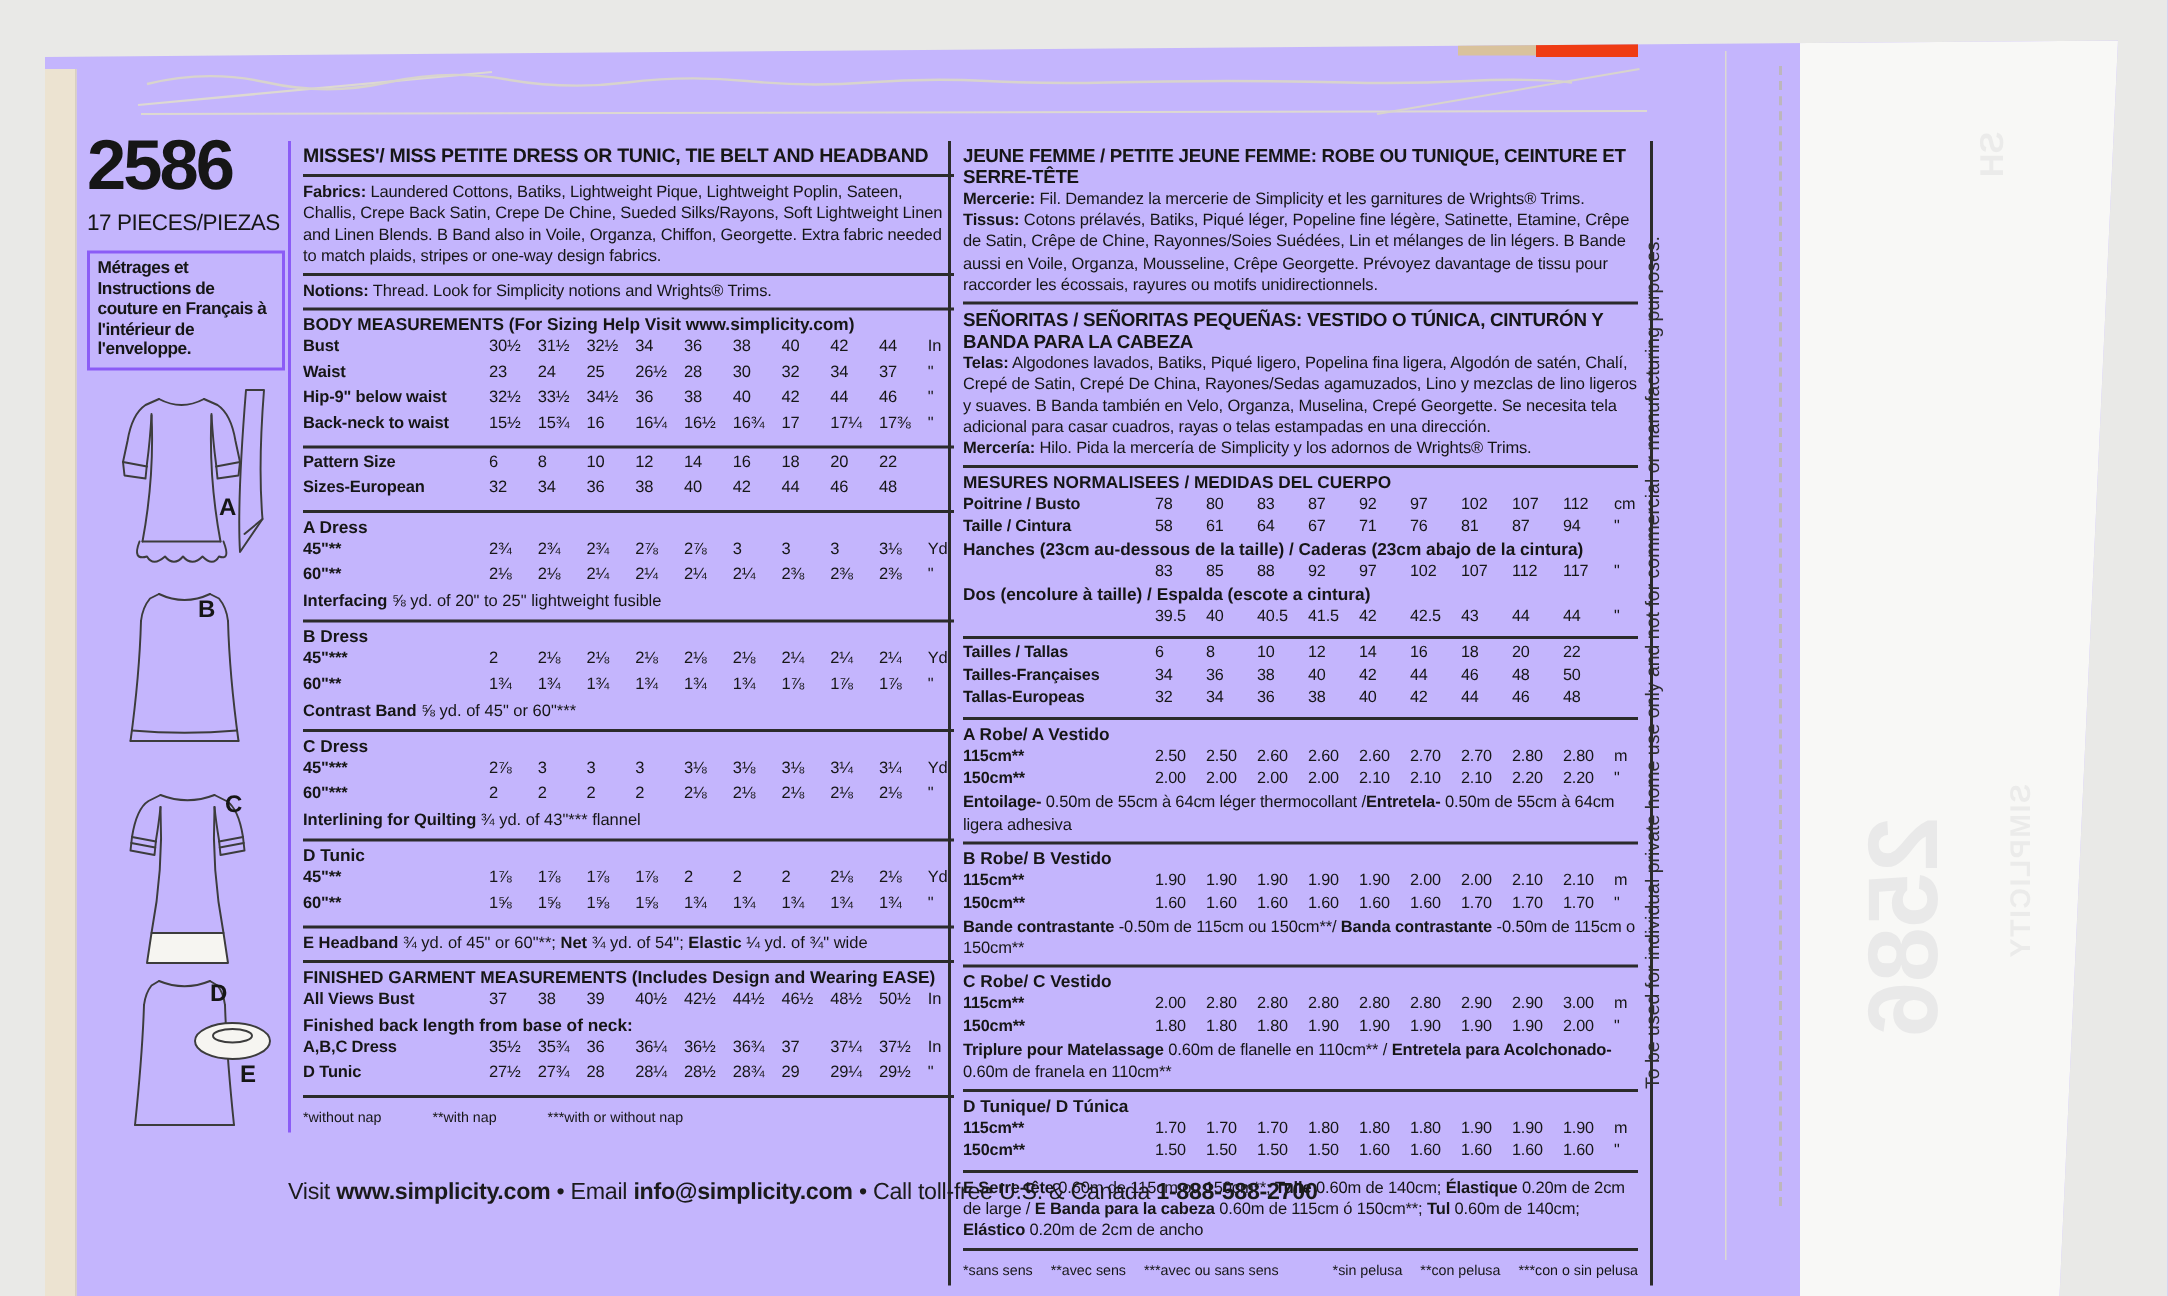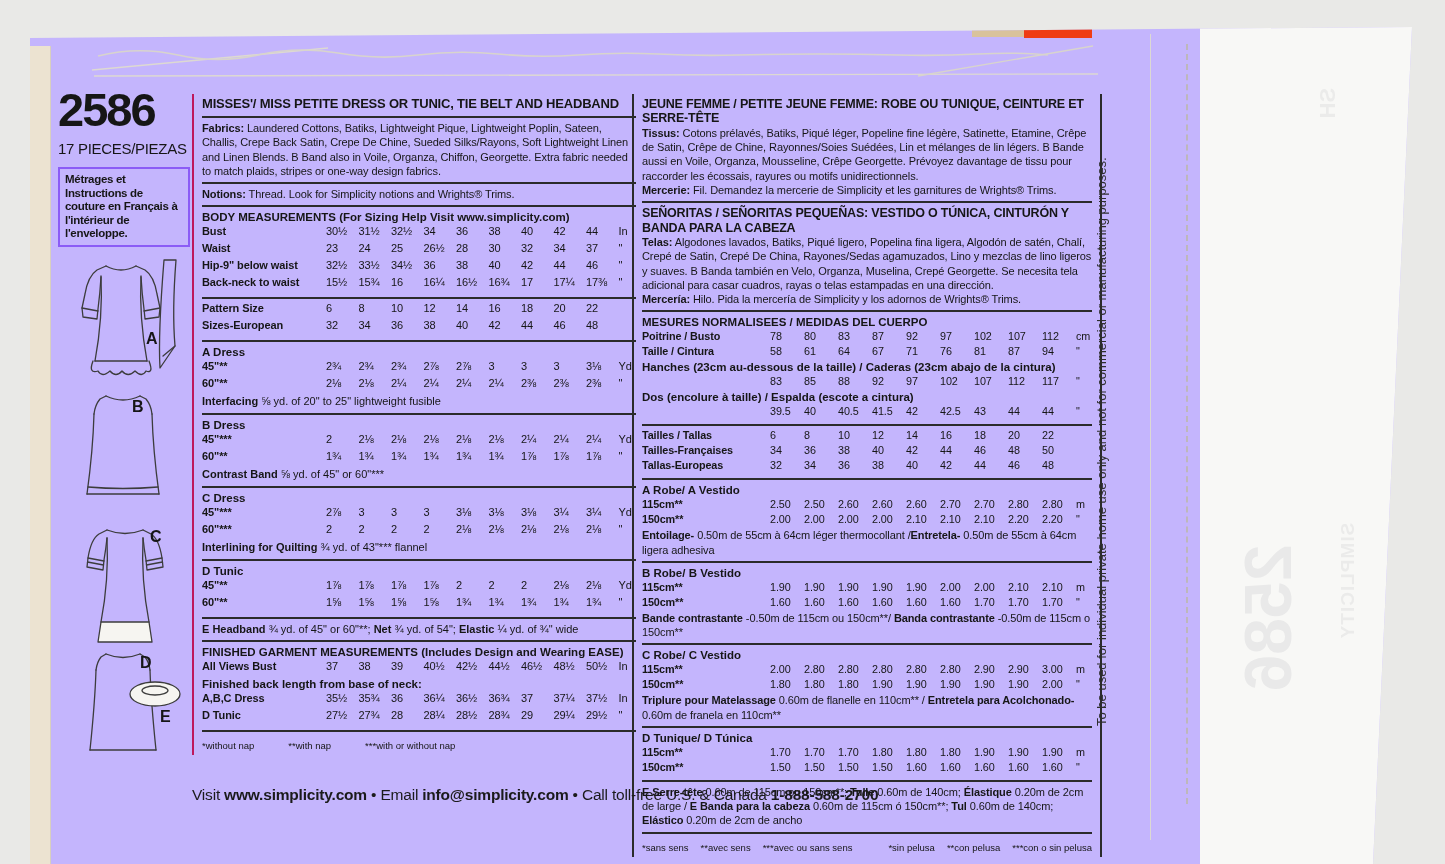--- a/index.html
+++ b/index.html
@@ -26,21 +26,21 @@
   .col-left{position:absolute;left:58px;top:86px;width:134px;}
   .pat-number{font-size:47px;font-weight:bold;letter-spacing:-2px;line-height:1;}
   .pieces{font-size:15px;letter-spacing:-0.3px;margin-top:7px;}
   .fr-box{margin-top:10px;border:2px solid #8b5cf6;padding:4px 5px;width:118px;
     font-size:11.5px;font-weight:bold;line-height:1.18;letter-spacing:-0.3px;}
   .sketch{position:absolute;}
   .sketch svg{display:block;}
   .viewlabel{position:absolute;font-size:16px;font-weight:bold;}
   
   .col{position:absolute;top:94px;}
-  .col-en{left:192px;width:434px;border-left:2px solid #be185d;padding-left:8px;}
+  .col-en{left:192px;width:434px;border-left:2px solid #8b5cf6;padding-left:8px;}
   .col-fr{left:632px;width:450px;border-left:2px solid #2b2b2b;border-right:2px solid #2b2b2b;padding:0 8px;}
   .sec{padding:3px 0 4px 0;border-bottom:2px solid #2b2b2b;}
   .sec.nl{border-bottom:none;}
   .h-title{font-size:13px;font-weight:bold;letter-spacing:-0.2px;line-height:1.15;}
   .h-title-fr{font-size:12.5px;font-weight:bold;letter-spacing:-0.2px;line-height:1.15;}
   .para{font-size:11px;line-height:1.3;letter-spacing:-0.1px;text-align:left;}
   .para .b{font-weight:bold;}
   .shead{font-size:11.5px;font-weight:bold;line-height:1.3;}
   .note{font-size:11px;line-height:1.35;}
   .note .b{font-weight:bold;}
@@ -447,22 +447,22 @@
         <span>*without nap</span>
         <span>**with nap</span>
         <span>***with or without nap</span>
       </div>
     </div>
   </div>
 
   <div class="col col-fr">
     <div class="sec">
       <div class="h-title-fr">JEUNE FEMME / PETITE JEUNE FEMME: ROBE OU TUNIQUE, CEINTURE ET SERRE-TÊTE</div>
+      <div class="para"><span class="b">Mercerie:</span><span> Fil. Demandez la mercerie de Simplicity et les garnitures de Wrights® Trims.</span></div>
       <div class="para"><span class="b">Tissus:</span><span> Cotons prélavés, Batiks, Piqué léger, Popeline fine légère, Satinette, Etamine, Crêpe de Satin, Crêpe de Chine, Rayonnes/Soies Suédées, Lin et mélanges de lin légers. B Bande aussi en Voile, Organza, Mousseline, Crêpe Georgette. Prévoyez davantage de tissu pour raccorder les écossais, rayures ou motifs unidirectionnels.</span></div>
-      <div class="para"><span class="b">Mercerie:</span><span> Fil. Demandez la mercerie de Simplicity et les garnitures de Wrights® Trims.</span></div>
     </div>
     <div class="sec">
       <div class="h-title-fr">SEÑORITAS / SEÑORITAS PEQUEÑAS: VESTIDO O TÚNICA, CINTURÓN Y BANDA PARA LA CABEZA</div>
       <div class="para"><span class="b">Telas:</span><span> Algodones lavados, Batiks, Piqué ligero, Popelina fina ligera, Algodón de satén, Chalí, Crepé de Satin, Crepé De China, Rayones/Sedas agamuzados, Lino y mezclas de lino ligeros y suaves. B Banda también en Velo, Organza, Muselina, Crepé Georgette. Se necesita tela adicional para casar cuadros, rayas o telas estampadas en una dirección.</span></div>
       <div class="para"><span class="b">Mercería:</span><span> Hilo. Pida la mercería de Simplicity y los adornos de Wrights® Trims.</span></div>
     </div>
     <div class="sec">
       <div class="shead">MESURES NORMALISEES / MEDIDAS DEL CUERPO</div>
       <div>
           <div class="trow">

